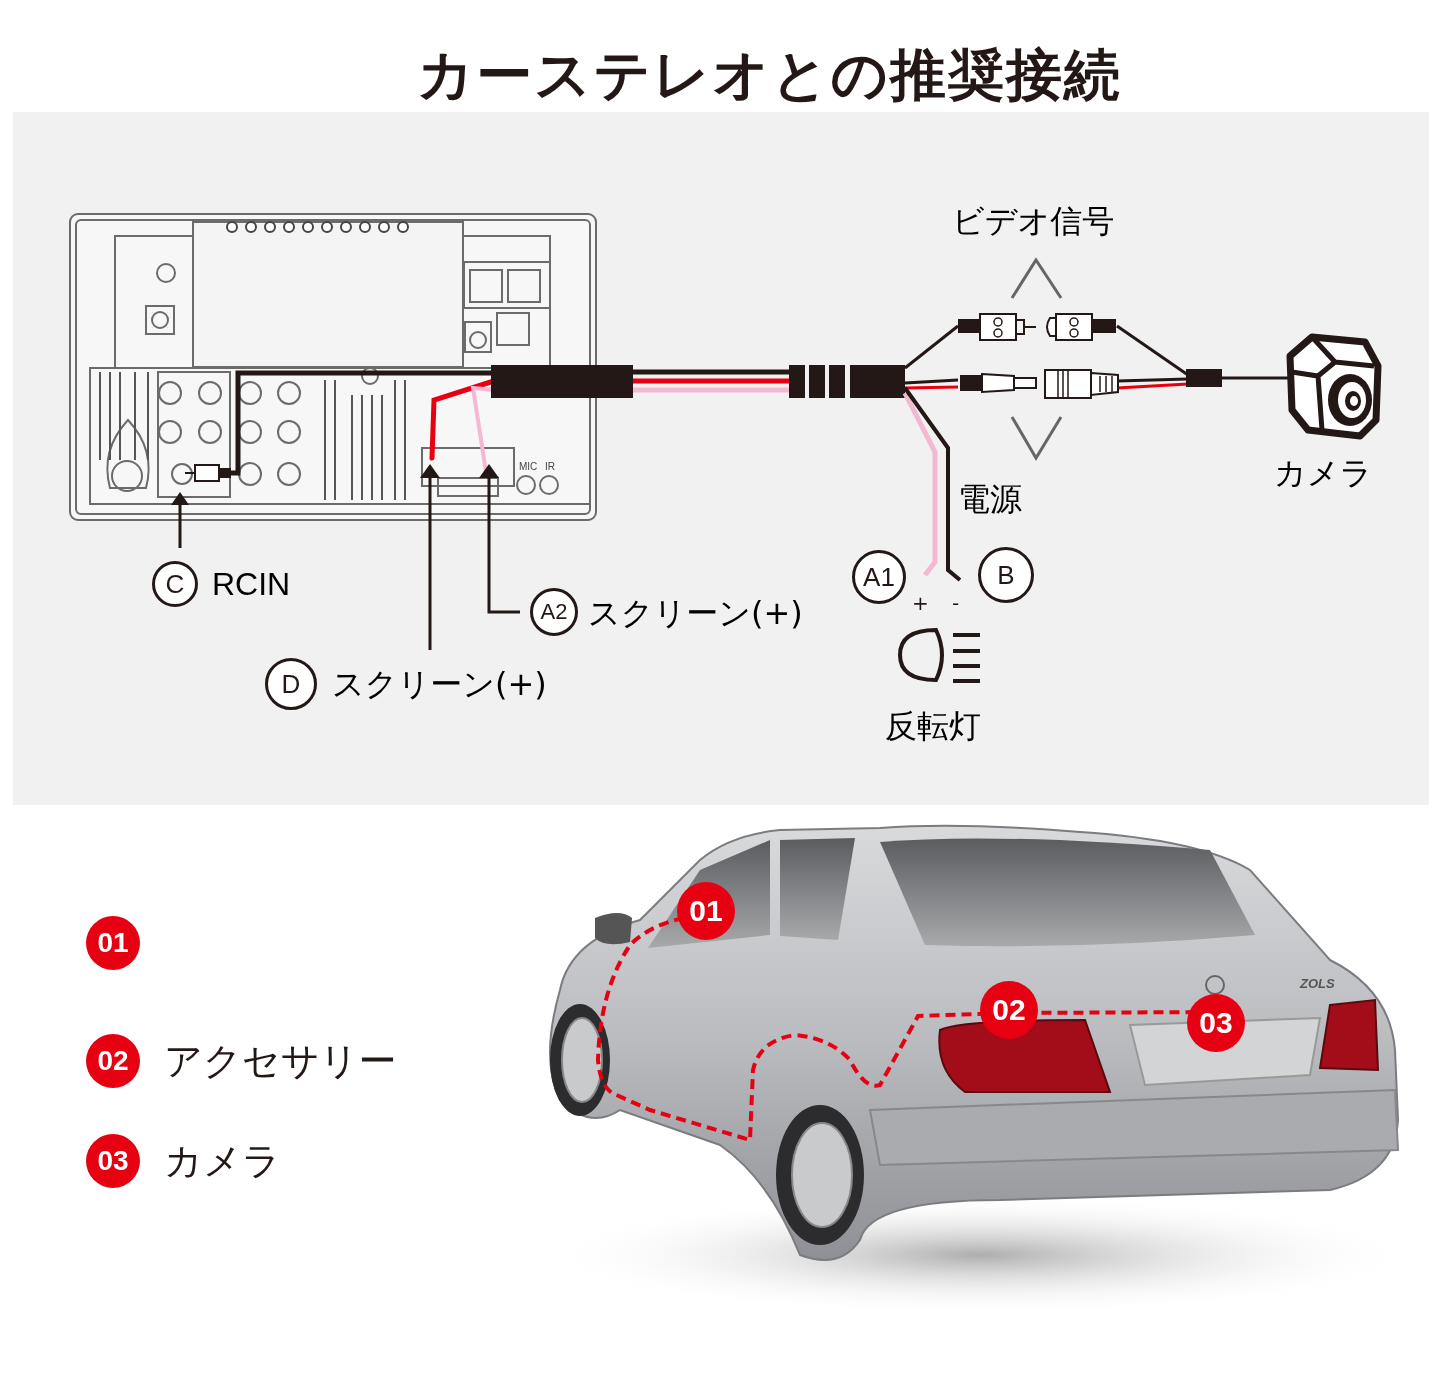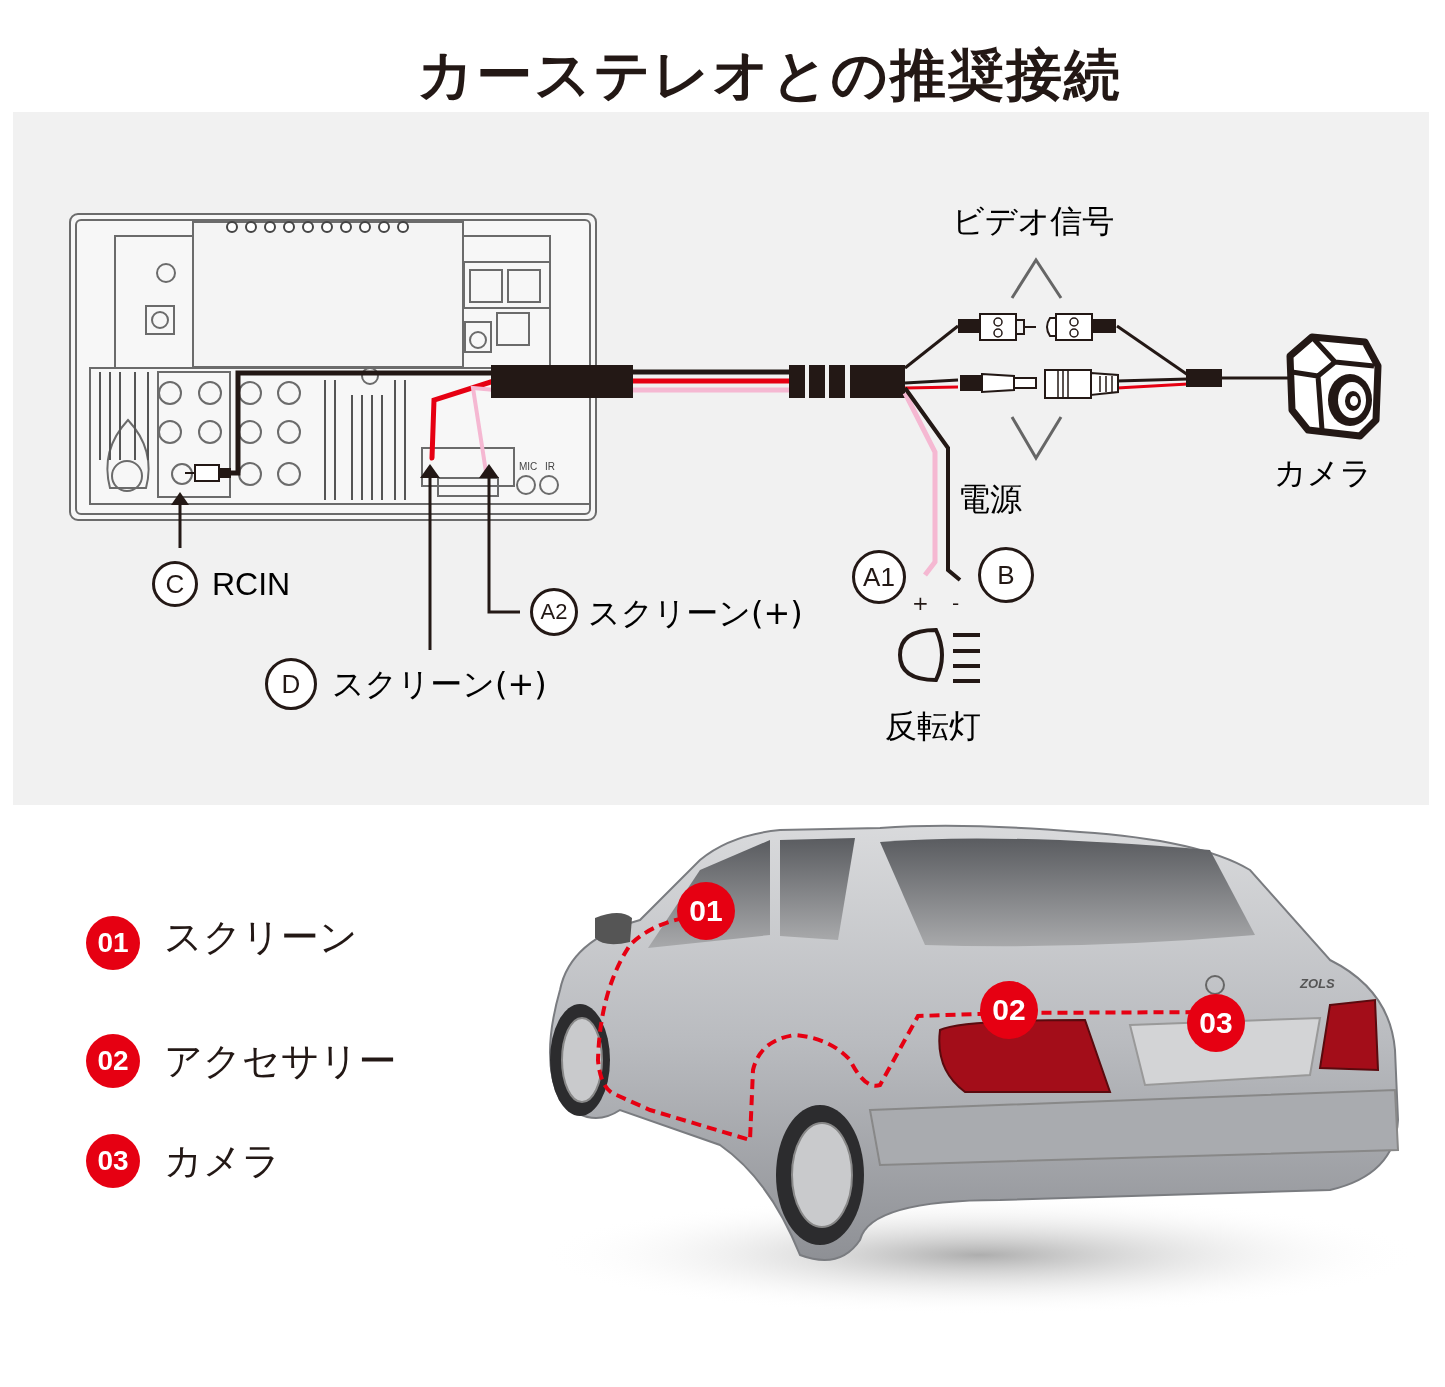--- a/index.html
+++ b/index.html
@@ -201,21 +201,20 @@
 
 <div class="badge" style="left:265px;top:658px;width:52px;height:52px;">D</div>
 <div class="lbl" style="left:332px;top:663px;">スクリーン(+)</div>
 
 <div class="badge" style="left:852px;top:550px;width:54px;height:54px;">A1</div>
 <div class="badge" style="left:978px;top:547px;width:56px;height:56px;">B</div>
 
 <div class="legend-item" style="top:916px;">
   <div class="legend-num">01</div>
   <div class="legend-text">
-    <div>スクリーン</div>
   </div>
 </div>
 <div class="legend-item" style="top:1034px;">
   <div class="legend-num">02</div>
   <div class="legend-text" style="margin-top:6px;">アクセサリー</div>
 </div>
 <div class="legend-item" style="top:1134px;">
   <div class="legend-num">03</div>
   <div class="legend-text" style="margin-top:6px;">カメラ</div>
 </div>

